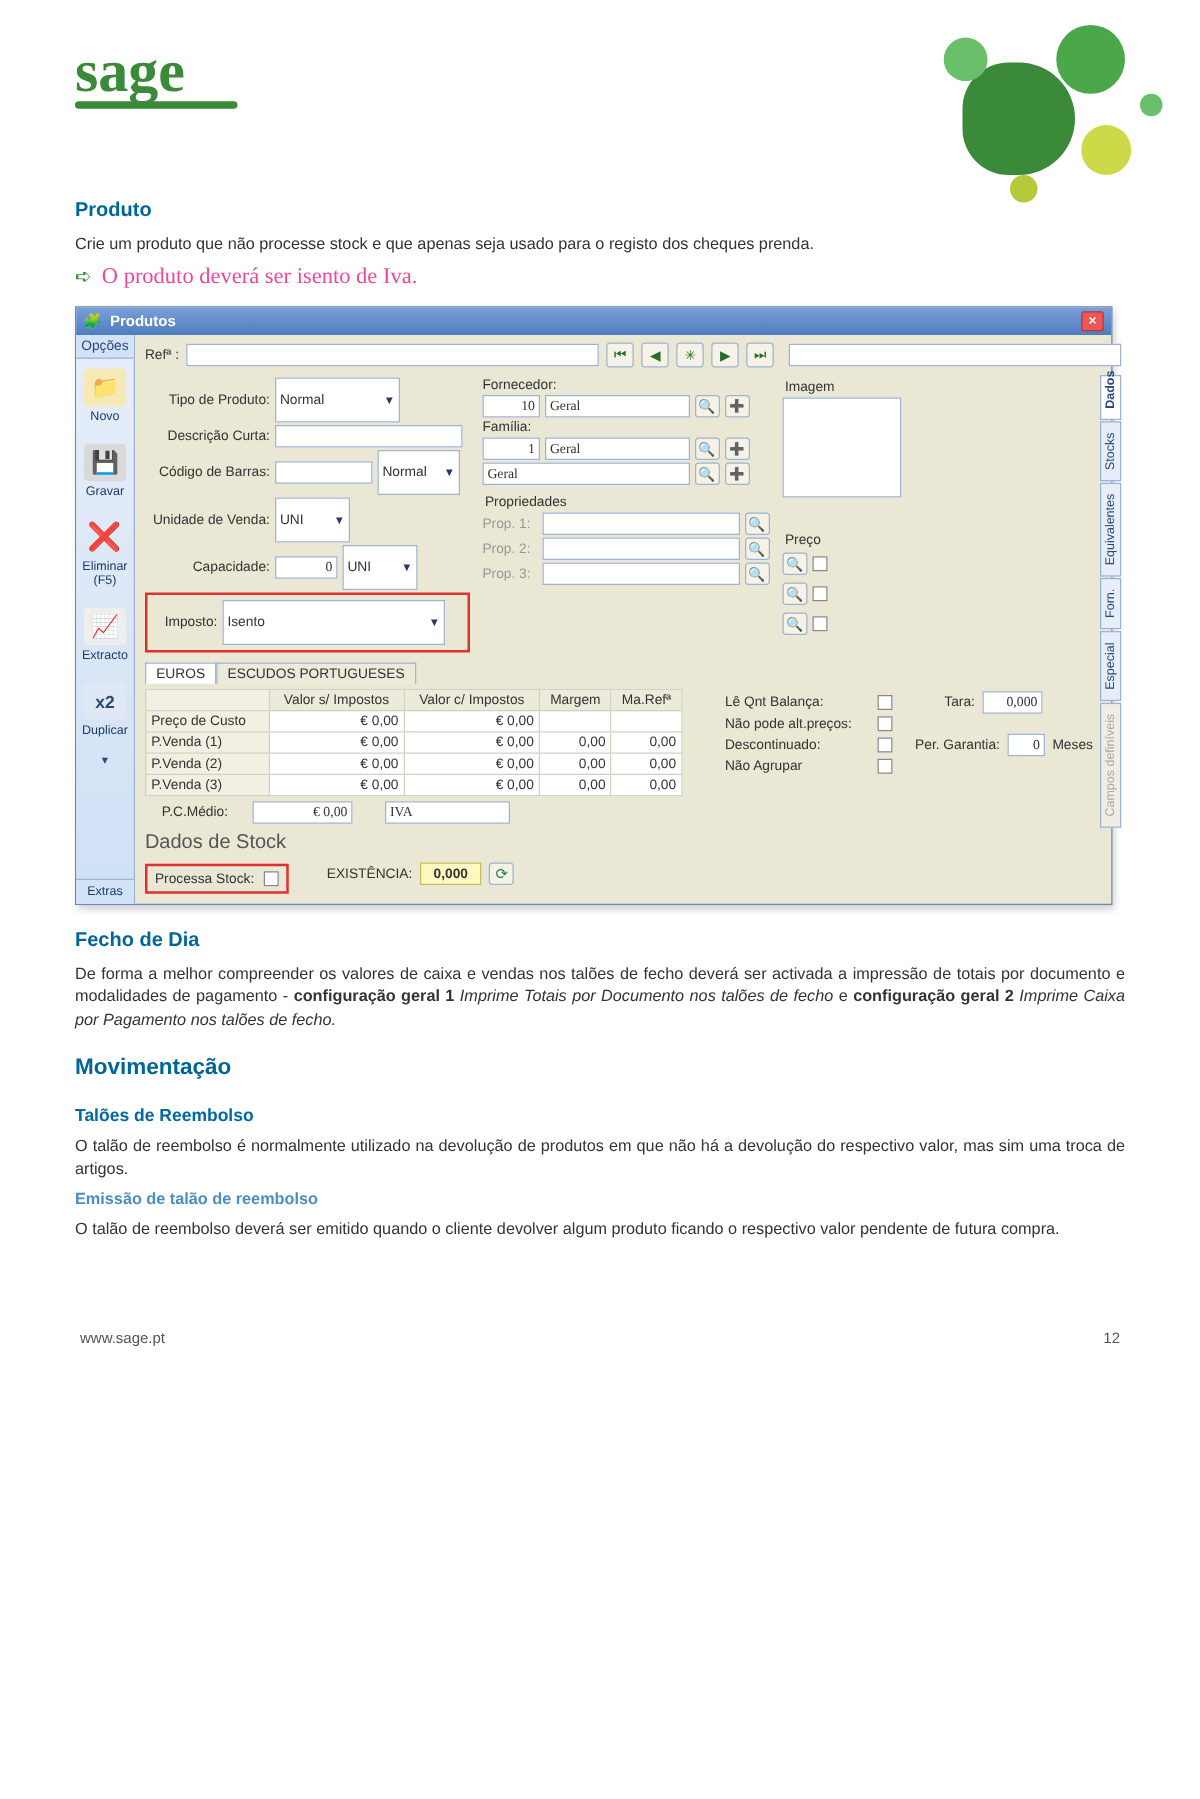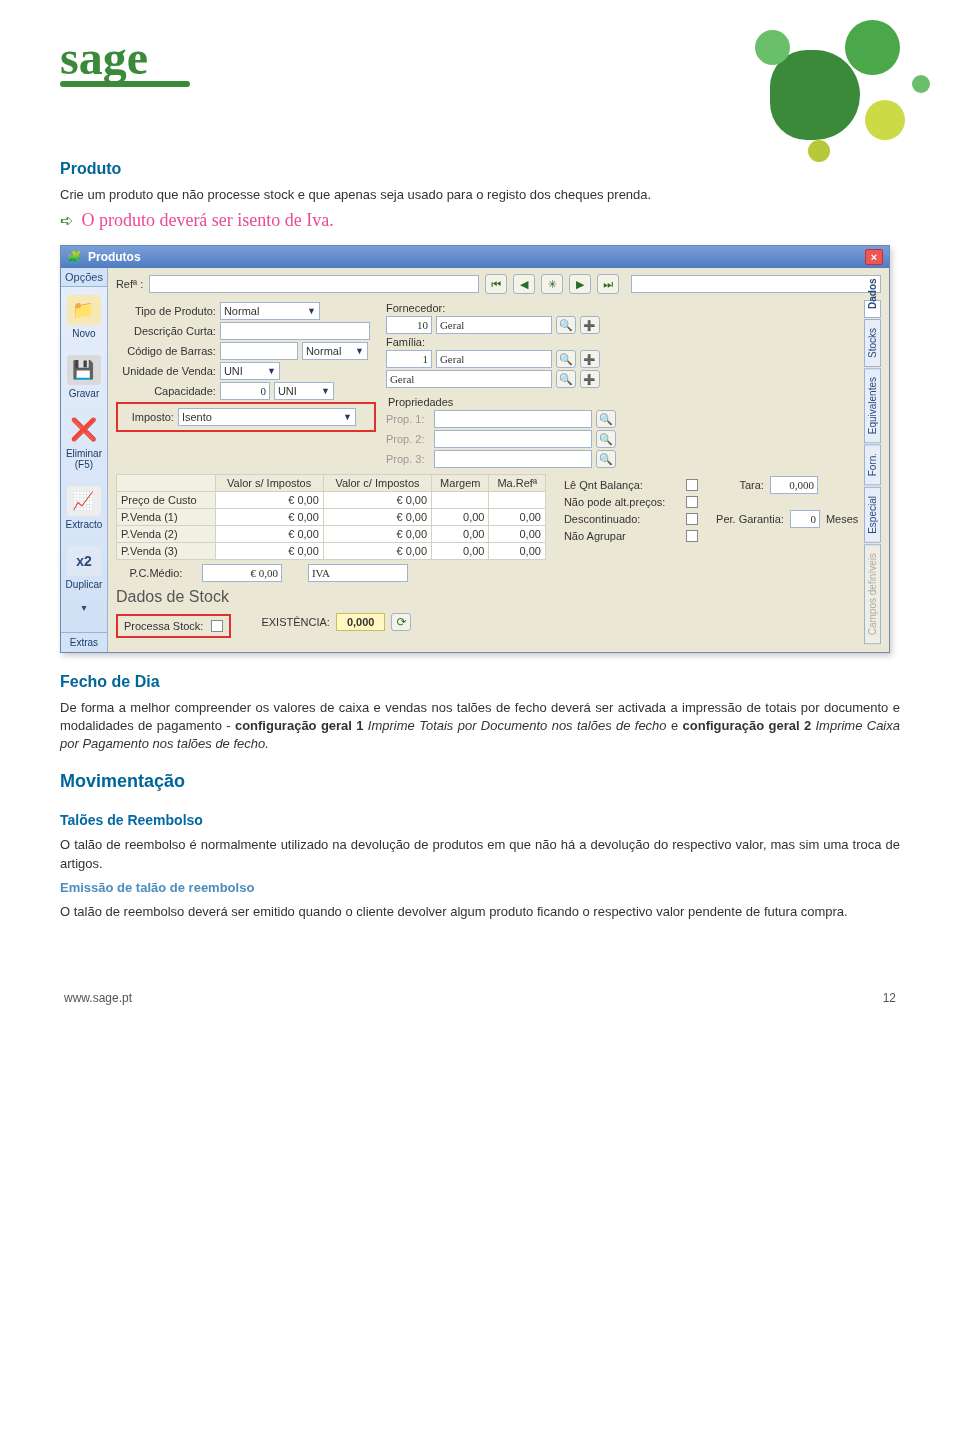--- a/index.html
+++ b/index.html
@@ -74,41 +74,41 @@
   .cols { display:flex; gap:10px; }
   .colL { width:260px; }
   .colM { width:230px; }
   .colR { flex:1; position:relative;}
   .row { display:flex; align-items:center; gap:4px; margin:2px 0;}
   .row .lbl { width:100px; text-align:right;}
   .dd { width:60px;}
   .dd2 { width:100px;}
   .num { width:50px; text-align:right;}
   .redbox { border:2px solid #e03030; padding:2px; margin-top:2px;}
-  .sel { background:#fff;border:1px solid #a0b4cf;height:18px;display:flex;align-items:center;justify-content:space-between;padding:0 3px;font-size:11px;}
+  .sel { background:#fff;border:1px solid #a0b4cf;height:36px;display:flex;align-items:center;justify-content:space-between;padding:0 3px;font-size:11px;}
   .sel .car{font-size:9px;color:#336;}
   .icbtn { width:20px;height:18px;border:1px solid #a0b4cf;background:#f5f3e8;border-radius:3px;display:inline-flex;align-items:center;justify-content:center;font-size:11px;}
   .mag::before{content:"🔍";font-size:11px;}
   .green::before{content:"➕";color:#3a8a3a;font-size:10px;}
   .group-lbl{font-size:11px;color:#333;margin:4px 0 2px 2px;text-align:left}
   .imgbox{border:1px solid #a0b4cf;background:#fff;height:80px;width:95px;margin-top:2px;}
   .chk{width:12px;height:12px;border:1px solid #888;background:#fff;display:inline-block;}
   .propfield{flex:1;}
   .tabcol { display:flex; flex-direction:column; gap:1px; margin-left:6px;}
   .vtab { writing-mode:vertical-rl; transform:rotate(180deg); font-size:10px; padding:8px 2px; background:#e7eefa; border:1px solid #9bb3d4; color:#2a4a7a; text-align:center; cursor:pointer;}
   .vtab.sel { background:#fff; font-weight:bold;}
   .vtab.dis { color:#aaa; background:#f0eee3;}
   .tabstrip { display:flex; gap:0; margin-top:8px;}
   .htab { border:1px solid #a0b4cf; border-bottom:none; background:#eceadb; padding:2px 8px; font-size:11px;cursor:pointer;}
   .htab.on { background:#fff;}
   table.price { width:430px; border-collapse:collapse; background:#fff; font-size:11px;}
   table.price th, table.price td { border:1px solid #cfd3c2; padding:2px 4px; text-align:right; font-weight:normal;}
   table.price th:first-child, table.price td:first-child{text-align:left;background:#f2f0e2;}
   table.price thead th { background:#eceadb; text-align:center;}
-  .belowcols{display:flex;gap:18px;margin-top:4px;}
+  .belowcols{display:flex;gap:34px;margin-top:4px;}
   .rightstats{flex:1;}
   .statrow{display:flex;align-items:center;gap:6px;margin:2px 0;}
   .statrow .lbl{width:116px;text-align:left;}
   .pcrow{display:flex;align-items:center;gap:6px;margin-top:4px;}
   .stockbox{border:2px solid #e03030;padding:4px 6px;margin-top:8px;display:inline-flex;align-items:center;gap:8px;}
   .exist{display:inline-flex;align-items:center;gap:6px;margin-left:30px;}
   .existval{background:#fff8c0;border:1px solid #c8bd60;padding:2px 10px;font-weight:bold;}
   .refresh{width:20px;height:18px;border:1px solid #a0b4cf;border-radius:3px;background:#f5f3e8;display:inline-flex;align-items:center;justify-content:center;font-size:12px;color:#2a7a4a;}
   .priceside{display:flex;flex-direction:column;gap:2px;}
 </style>
@@ -250,22 +250,45 @@
                     <input class="fld propfield" style="">
                     <span class="icbtn mag"></span>
                   </div>
             <div class="row">
                     <span class="lbl" style="width:44px;text-align:left;color:#999">Prop. 3:</span>
                     <input class="fld propfield" style="">
                     <span class="icbtn mag"></span>
                   </div>
           </div>
 
-        </div>
-
+          <div class="colR">
+            <div class="group-lbl">Imagem</div>
+            <div class="imgbox"></div>
+            <div class="group-lbl" style="margin-top:28px">Preço</div>
+            <div class="priceside">
+              <div class="row">
+                      <span class="icbtn mag"></span>
+                      <span class="chk"></span>
+                    </div>
+              <div class="row">
+                      <span class="icbtn mag"></span>
+                      <span class="chk"></span>
+                    </div>
+              <div class="row">
+                      <span class="icbtn mag"></span>
+                      <span class="chk"></span>
+                    </div>
+            </div>
+          </div>
+        </div>
+
+        <div class="tabstrip">
+          <div class="htab on">EUROS</div>
+          <div class="htab">ESCUDOS PORTUGUESES</div>
+        </div>
 
         <div class="belowcols">
           <div>
             <table class="price">
               <thead>
                       <tr>
                 <th></th>
                 <th>Valor s/ Impostos</th>
                 <th>Valor c/ Impostos</th>
                 <th>Margem</th>

